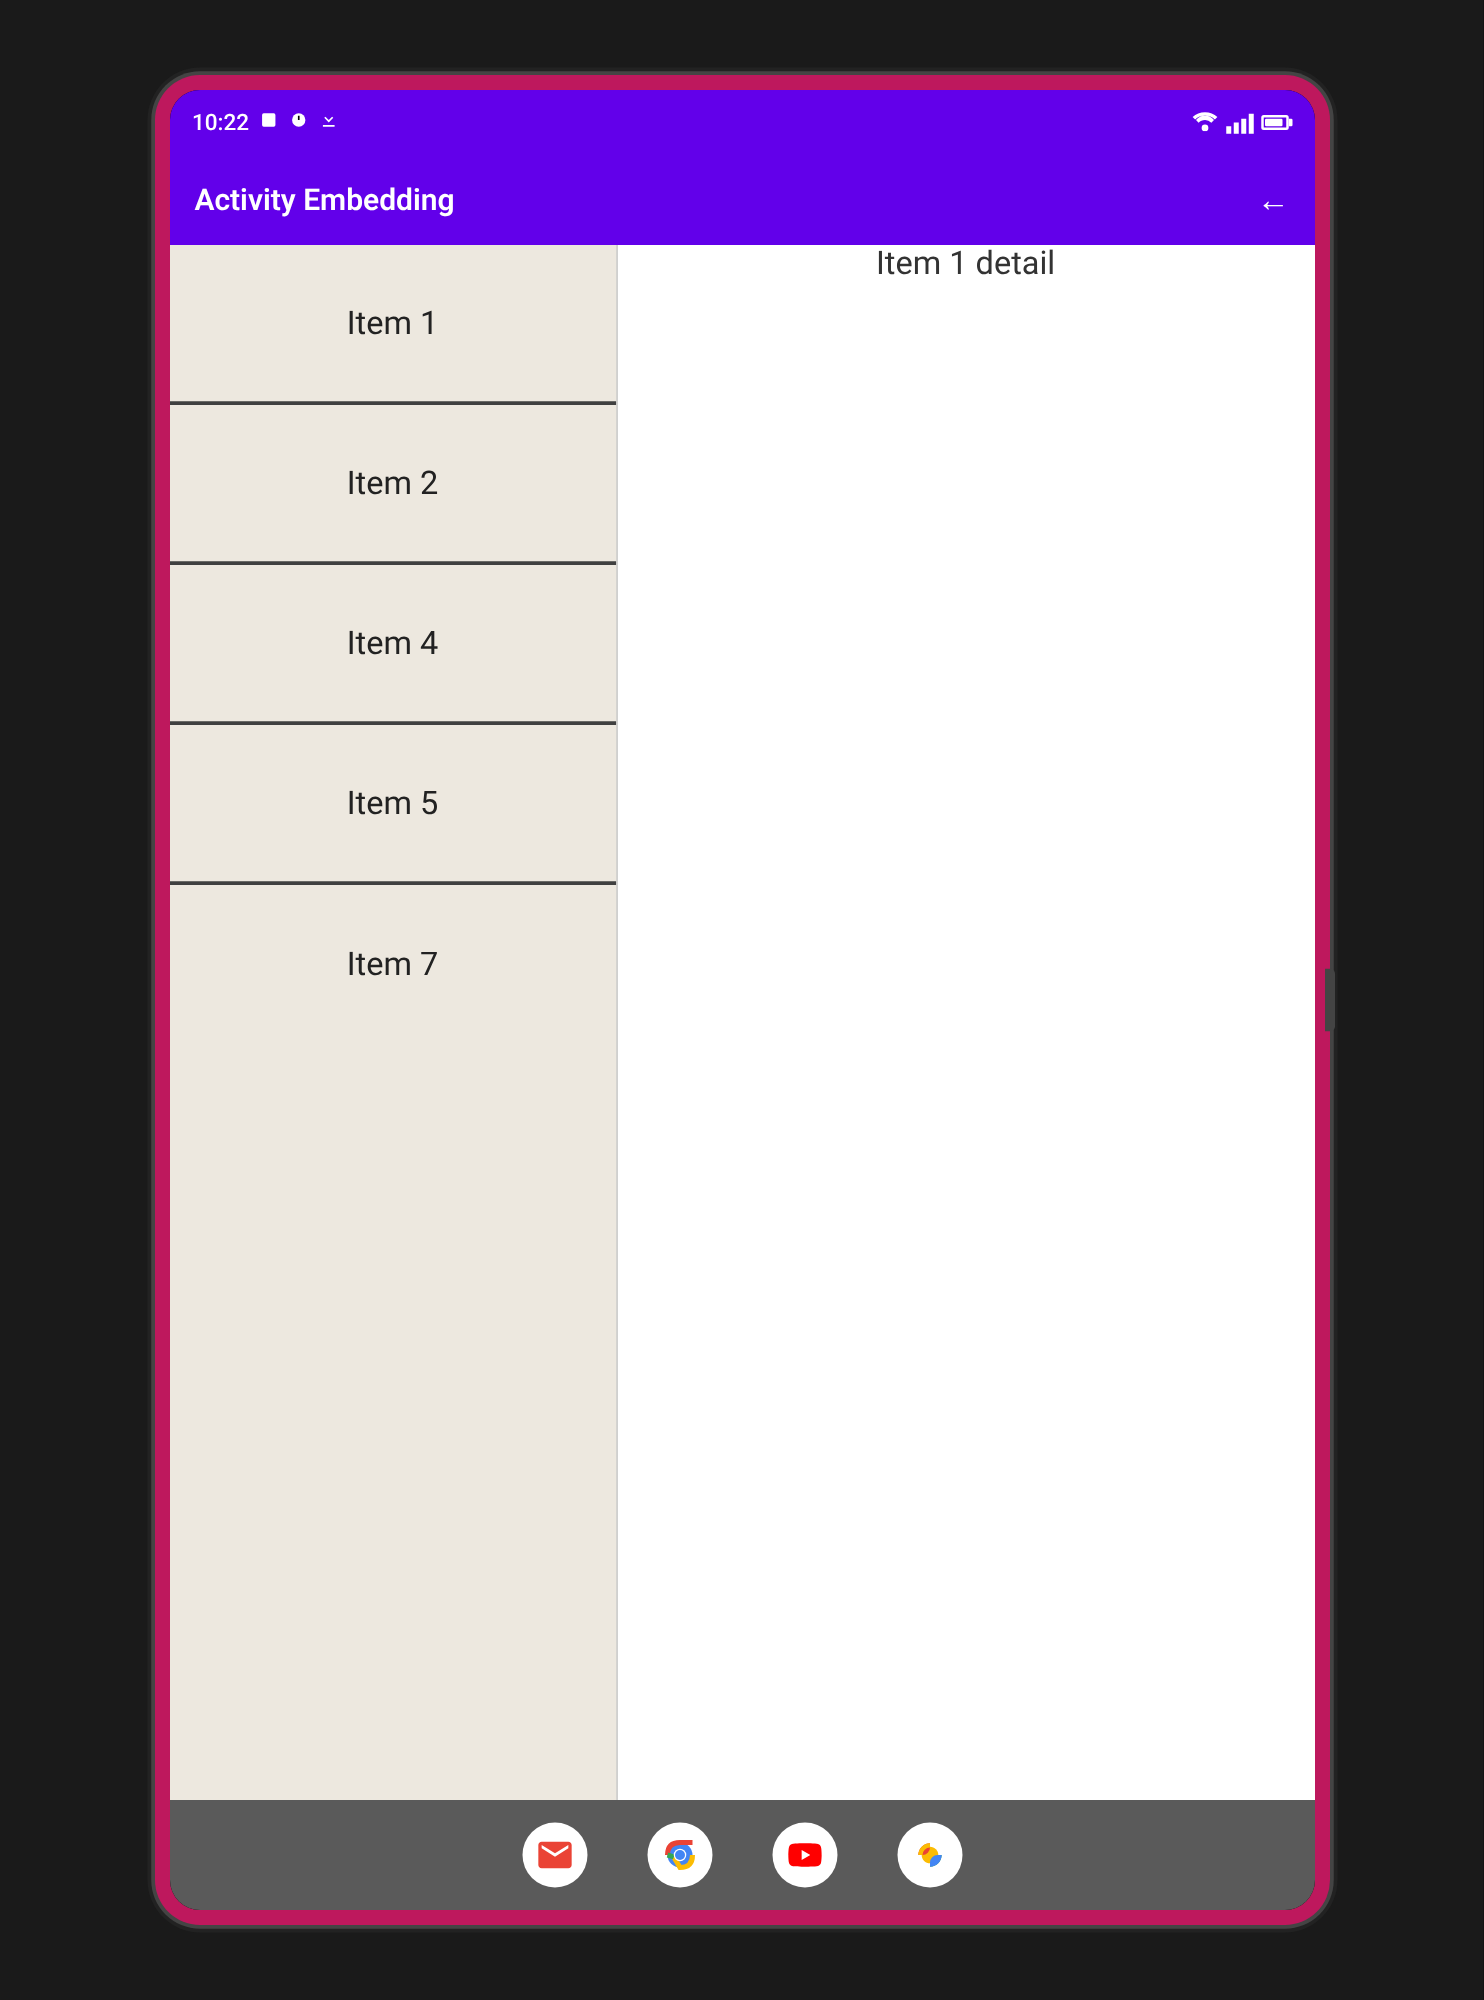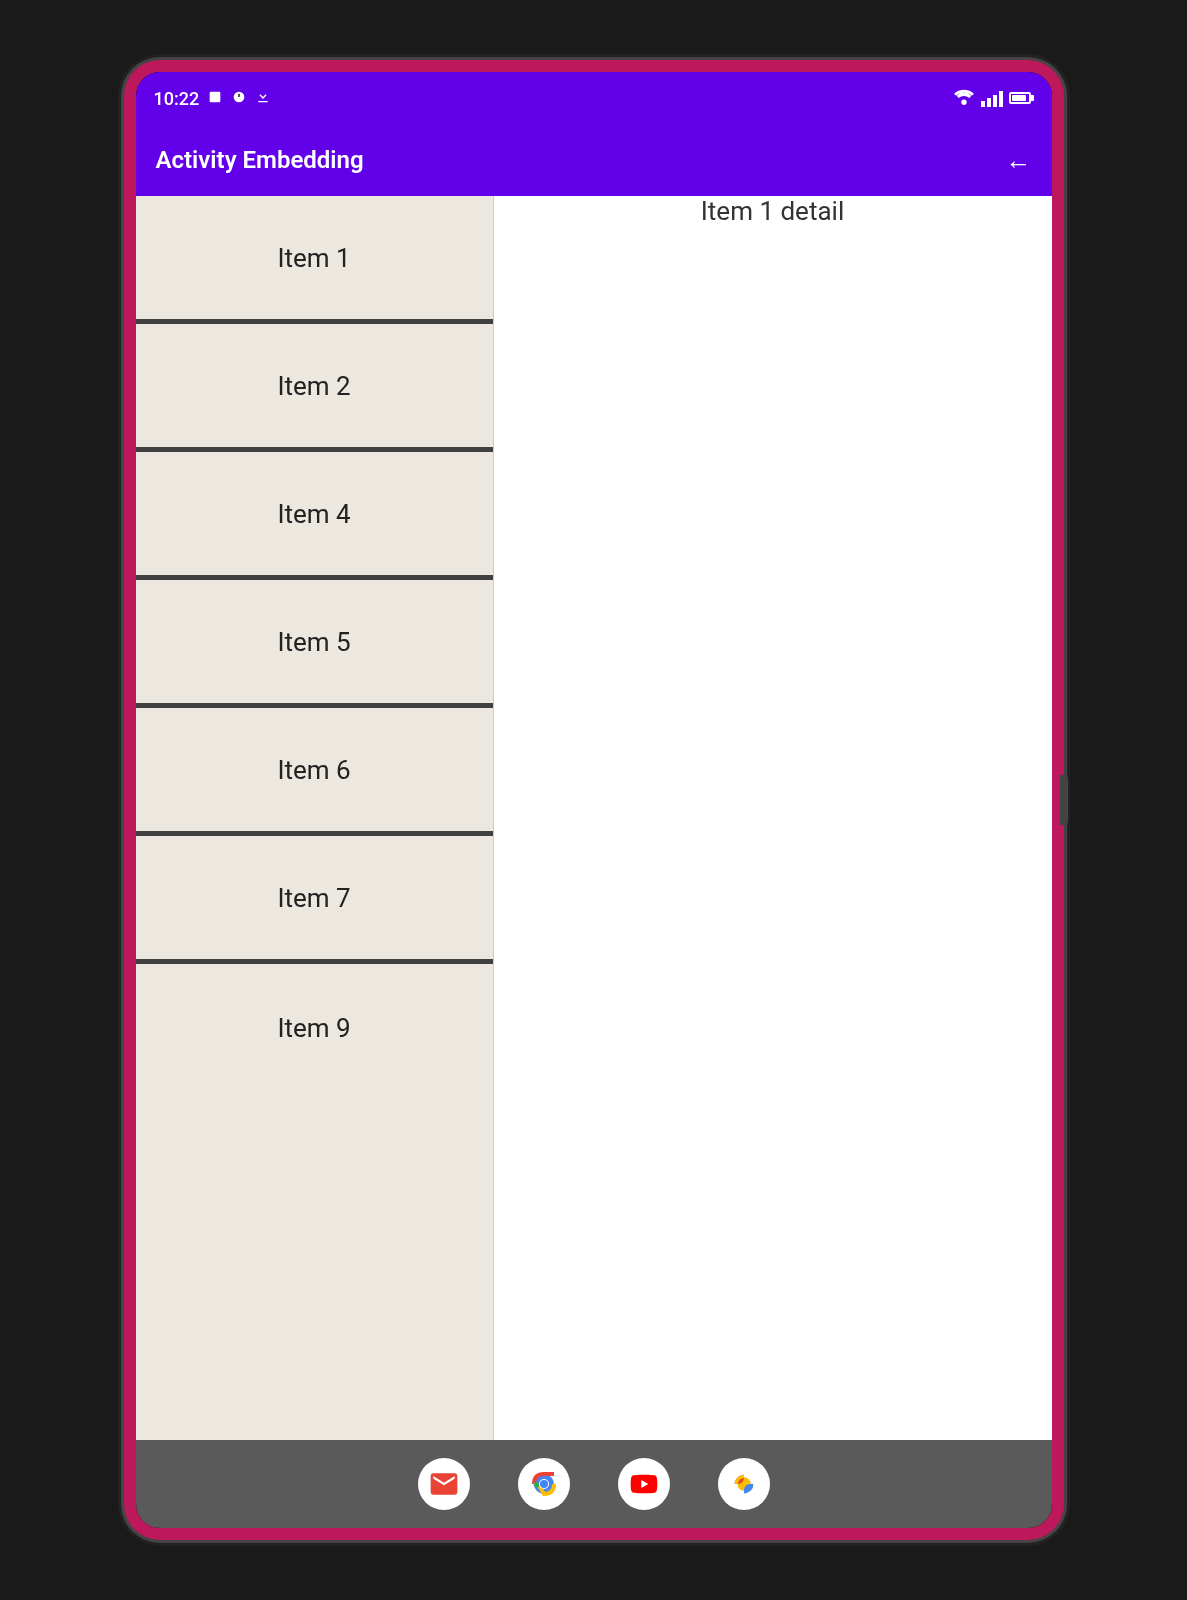--- a/index.html
+++ b/index.html
@@ -98,21 +98,21 @@
       flex-shrink: 0;
       overflow-y: auto;
       border-right: 1px solid #ccc;
     }
 
     .list-item {
       height: 128px;
       display: flex;
       align-items: center;
       justify-content: center;
-      border-bottom: 5px solid #404040;
+      border-bottom: 3px solid #404040;
       cursor: pointer;
     }
 
     .list-item:last-child {
       border-bottom: none;
     }
 
     .list-item-text {
       font-size: 26px;
       color: #222;
@@ -295,27 +295,21 @@
         <div class="list-item">
           <span class="list-item-text">Item 2</span>
         </div>
         <div class="list-item">
           <span class="list-item-text">Item 4</span>
         </div>
         <div class="list-item">
           <span class="list-item-text">Item 5</span>
         </div>
         <div class="list-item">
-          <span class="list-item-text">Item 6</span>
-        </div>
-        <div class="list-item">
           <span class="list-item-text">Item 7</span>
-        </div>
-        <div class="list-item">
-          <span class="list-item-text">Item 9</span>
         </div>
       </div>
 
       <div class="detail-panel">
         <span class="detail-text">Item 1 detail</span>
       </div>
 
     </div>
 
     <div class="nav-bar">

